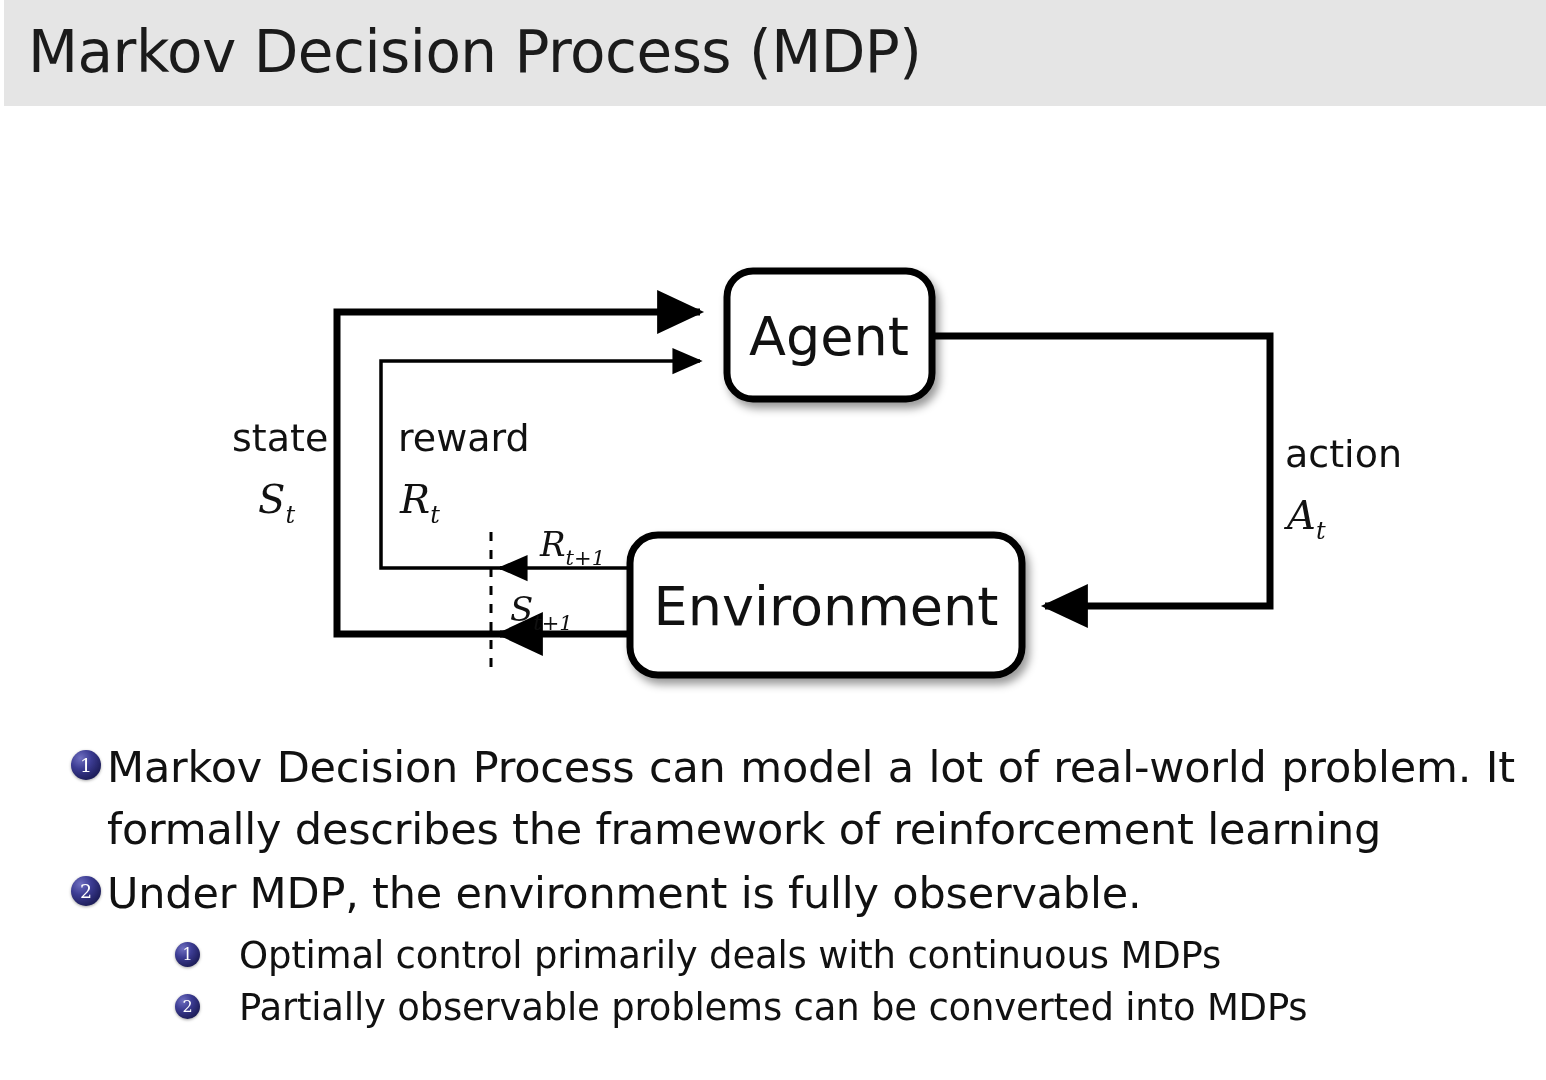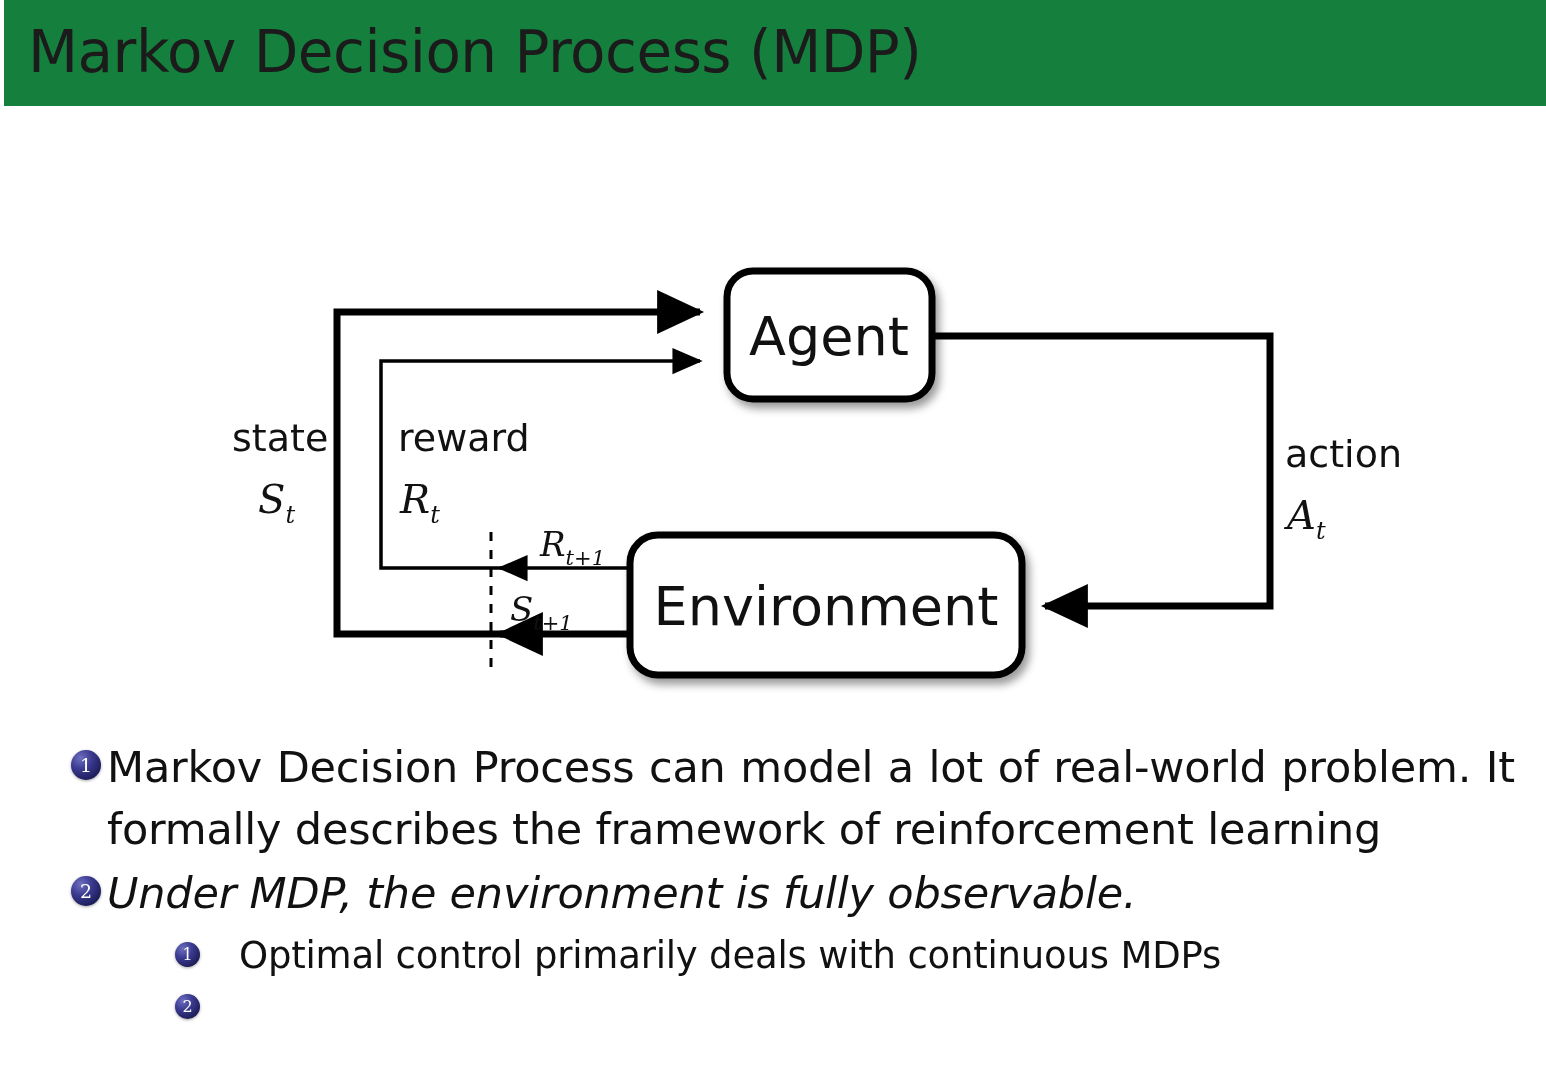--- a/index.html
+++ b/index.html
@@ -16,21 +16,21 @@
     position: relative;
   }
 
   
   #header-band {
     position: absolute;
     left: 4px;
     top: 0;
     width: 1542px;
     height: 106px;
-    background: #15803d;
+    background: #e5e5e5;
   }
   #page-title {
     position: absolute;
     left: 24px;
     top: 17px;
     font-family: "DejaVu Sans", sans-serif;
     font-size: 58px;
     font-weight: 400;
     letter-spacing: -0.5px;
     color: #1b1b1b;
@@ -85,21 +85,21 @@
     font-size: 43px;
     line-height: 62px;
     color: #111111;
     font-family: "DejaVu Sans", sans-serif;
     font-weight: 400;
     letter-spacing: -0.2px;
     max-width: 1408px;
     text-align: justify;
     text-justify: inter-word;
   }
-  .lvl1 .btext.nojust { text-align: center; font-style: italic; }
+  .lvl1 .btext.nojust { text-align: center; }
 
   
   .sublist { margin-top: 6px; }
   .lvl2 .badge {
     width: 25px; height: 25px;
     font-size: 16px; line-height: 25px;
     margin-left: 175px;
     margin-top: 12px;
   }
   .lvl2 .btext {
@@ -238,16 +238,17 @@
     <div class="btext nojust">Under MDP, the environment is fully observable.</div>
   </div>
 
   <div class="sublist">
     <div class="bullet-row lvl2">
       <div class="badge">1</div>
       <div class="btext">Optimal control primarily deals with continuous MDPs</div>
     </div>
     <div class="bullet-row lvl2">
       <div class="badge">2</div>
+      <div class="btext">Partially observable problems can be converted into MDPs</div>
     </div>
   </div>
 
 </div>
 
 </body></html>

